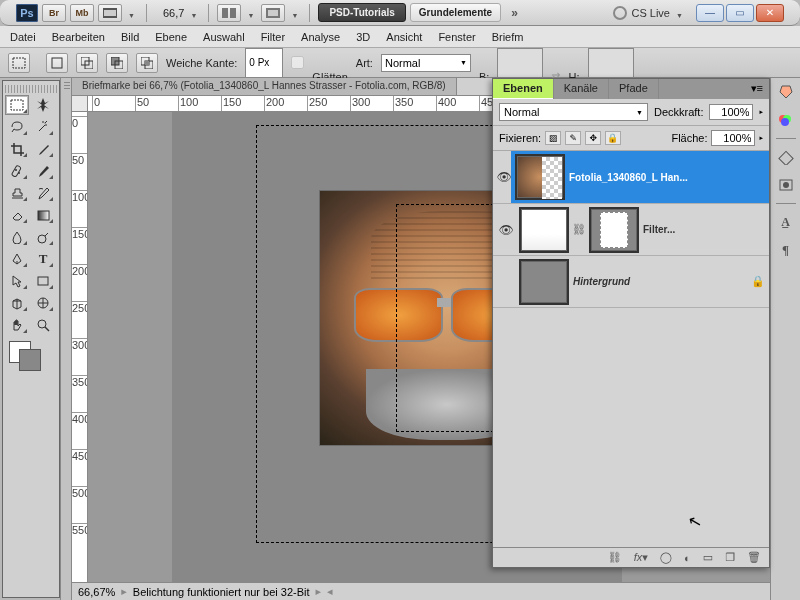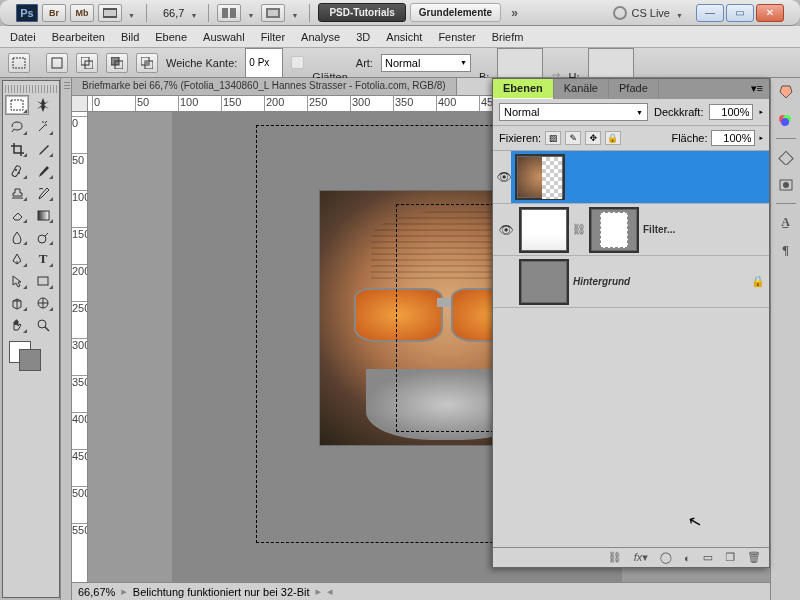--- a/index.html
+++ b/index.html
@@ -460,20 +460,21 @@
         <span>Fläche:</span>
         <input class="pct" value="100%" style="">
           <span style="font-size:7px;">▸</span>
       </div>
       <div class="layer-list">
         <div class="layer selected">
           <div class="eye">👁</div>
           <div class="thumb photo-t" style="position:relative;">
               <div class="checker" style="position:absolute;right:0;top:0;width:20px;height:42px;background:repeating-conic-gradient(#ccc 0 25%,#fff 0 50%) 0 0/8px 8px;"></div>
             </div>
+          <span class="name">Fotolia_1340860_L Han...</span>
         </div>
         <div class="layer">
           <div class="eye">👁</div>
           <div class="thumb mask"></div>
           <span class="link-ico">⛓</span>
           <div class="thumb stamp"></div>
           <span class="name" style="color:#333;">Filter...</span>
         </div>
         <div class="layer">
           <div class="eye"></div>

